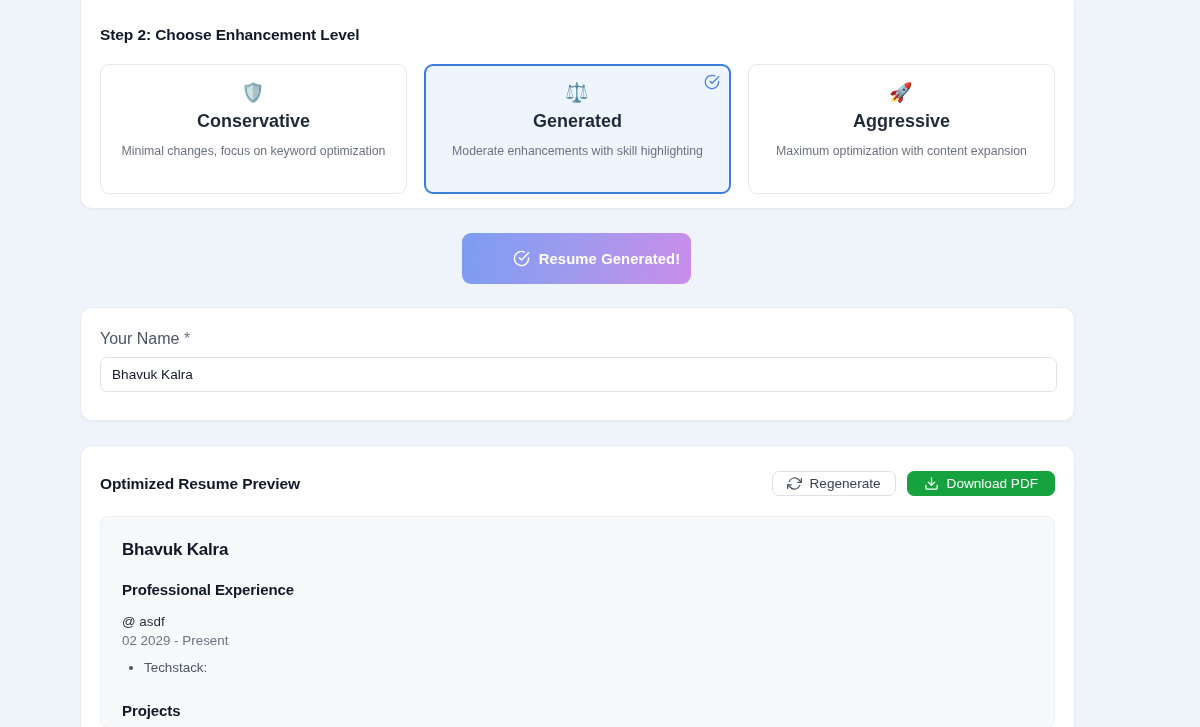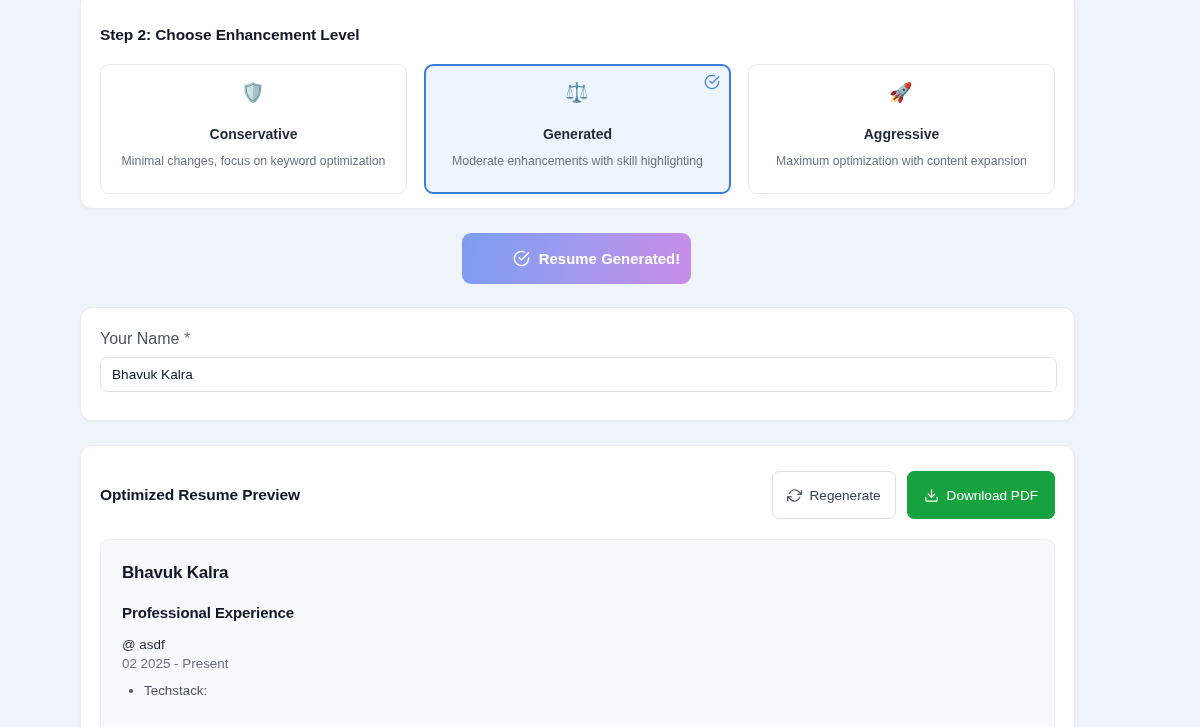--- a/index.html
+++ b/index.html
@@ -78,22 +78,22 @@
 
   .level-emoji {
     font-size: 19px;
     line-height: 24px;
     height: 24px;
     display: block;
     font-family: "DejaVu Sans", sans-serif;
   }
 
   .level-name {
-    margin-top: 22px;
-    font-size: 14px;
+    margin-top: 7px;
+    font-size: 18px;
     font-weight: bold;
     color: #1f2937;
   }
 
   .level-desc {
     margin-top: 11px;
     font-size: 12.3px;
     line-height: 17px;
     color: #6b7280;
     padding: 0 6px;
@@ -184,21 +184,21 @@
 
   .preview-actions {
     display: flex;
     gap: 11px;
   }
 
   .btn {
     display: inline-flex;
     align-items: center;
     gap: 8px;
-    height: 48px;
+    height: 25px;
     border-radius: 7px;
     font-family: "Liberation Sans", sans-serif;
     font-size: 13.6px;
     cursor: pointer;
     padding: 0 14px;
   }
 
   .btn-secondary {
     background: #ffffff;
     border: 1px solid #dde1e7;
@@ -356,21 +356,21 @@
           </span>
           <span>Download PDF</span>
         </button>
       </div>
     </div>
 
     <div class="resume-doc">
       <div class="resume-name">Bhavuk Kalra</div>
       <div class="resume-section">Professional Experience</div>
       <div class="resume-company">@ asdf</div>
-      <div class="resume-dates">02 2025 - Present</div>
+      <div class="resume-dates">02 2029 - Present</div>
       <ul class="resume-bullets">
         <li>Techstack:</li>
       </ul>
       <div class="resume-section-2">Projects</div>
     </div>
 
   </section>
 
 </div>
 

